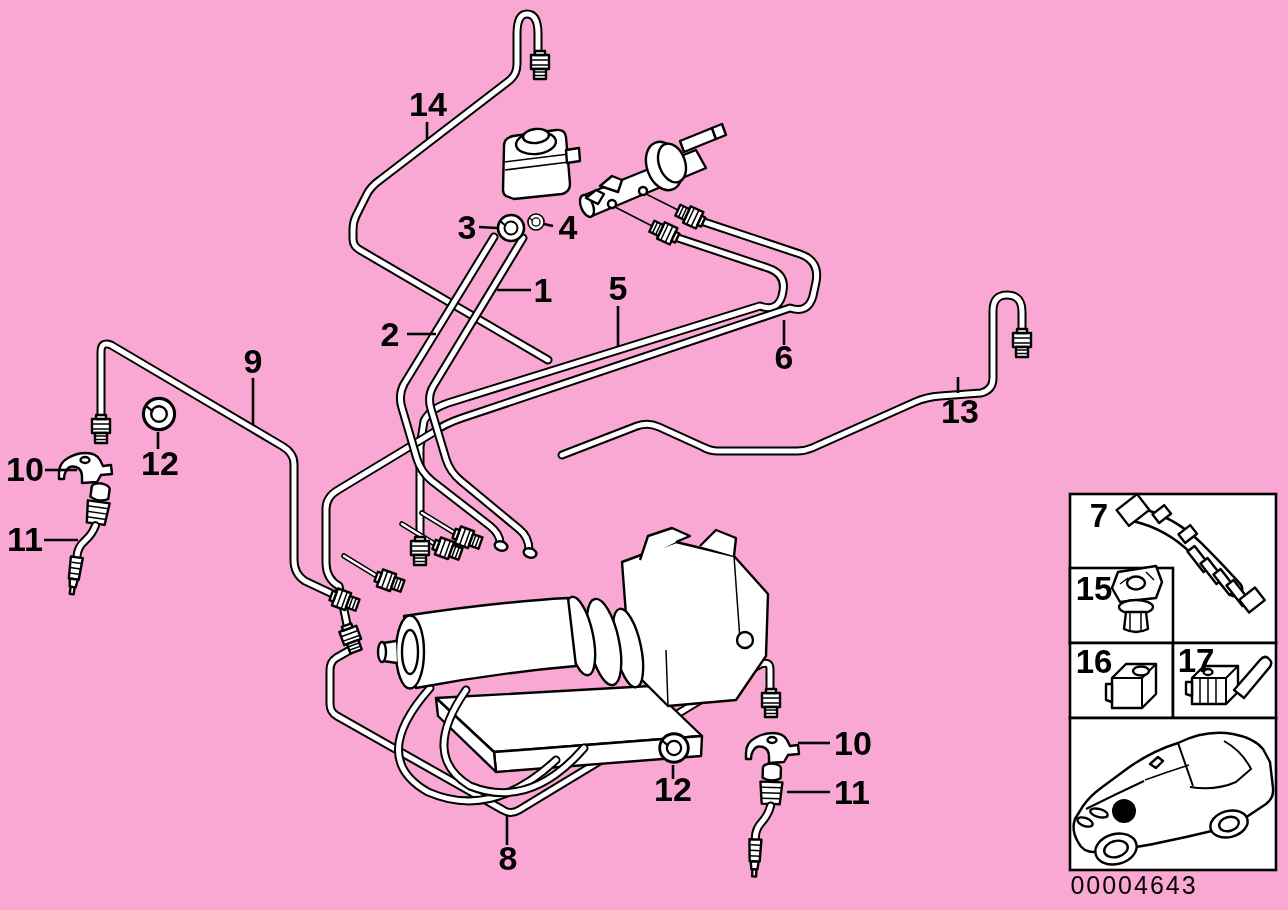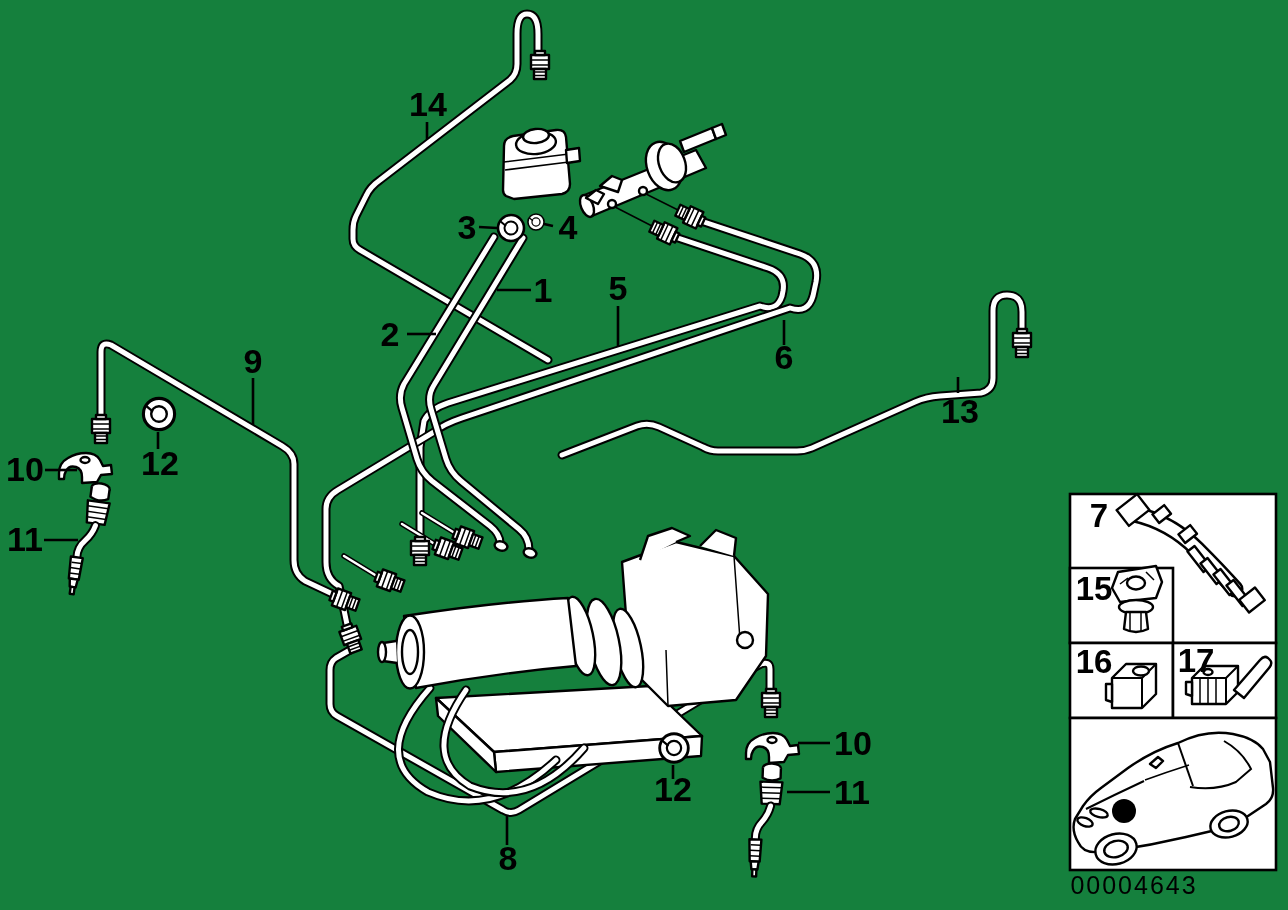--- a/index.html
+++ b/index.html
@@ -1,16 +1,16 @@
 <!DOCTYPE html>
 <html><head>
 <meta charset="utf-8">
 <style>
   html,body{margin:0;padding:0;background:#fff;}
-  .stage{position:relative;width:1288px;height:910px;background:#15803d;overflow:hidden;
+  .stage{position:relative;width:1288px;height:910px;background:#f9a8d4;overflow:hidden;
          font-family:"Liberation Sans",sans-serif;}
   svg{display:block}
   .tube{stroke:#000;stroke-width:9;fill:none;stroke-linejoin:round;stroke-linecap:round}
   .tube.inner{stroke:#fff;stroke-width:5}
   .tube.thin{stroke-width:5.5}
   .tube.thin.inner{stroke:#fff;stroke-width:2.5}
   .tube.x7{stroke-width:17}
   .tube.x7.inner{stroke:#fff;stroke-width:12}
   .part{fill:#fff;stroke:#000;stroke-width:2.4;stroke-linejoin:round}
   .lineThin{stroke:#000;stroke-width:1.5;fill:none}

